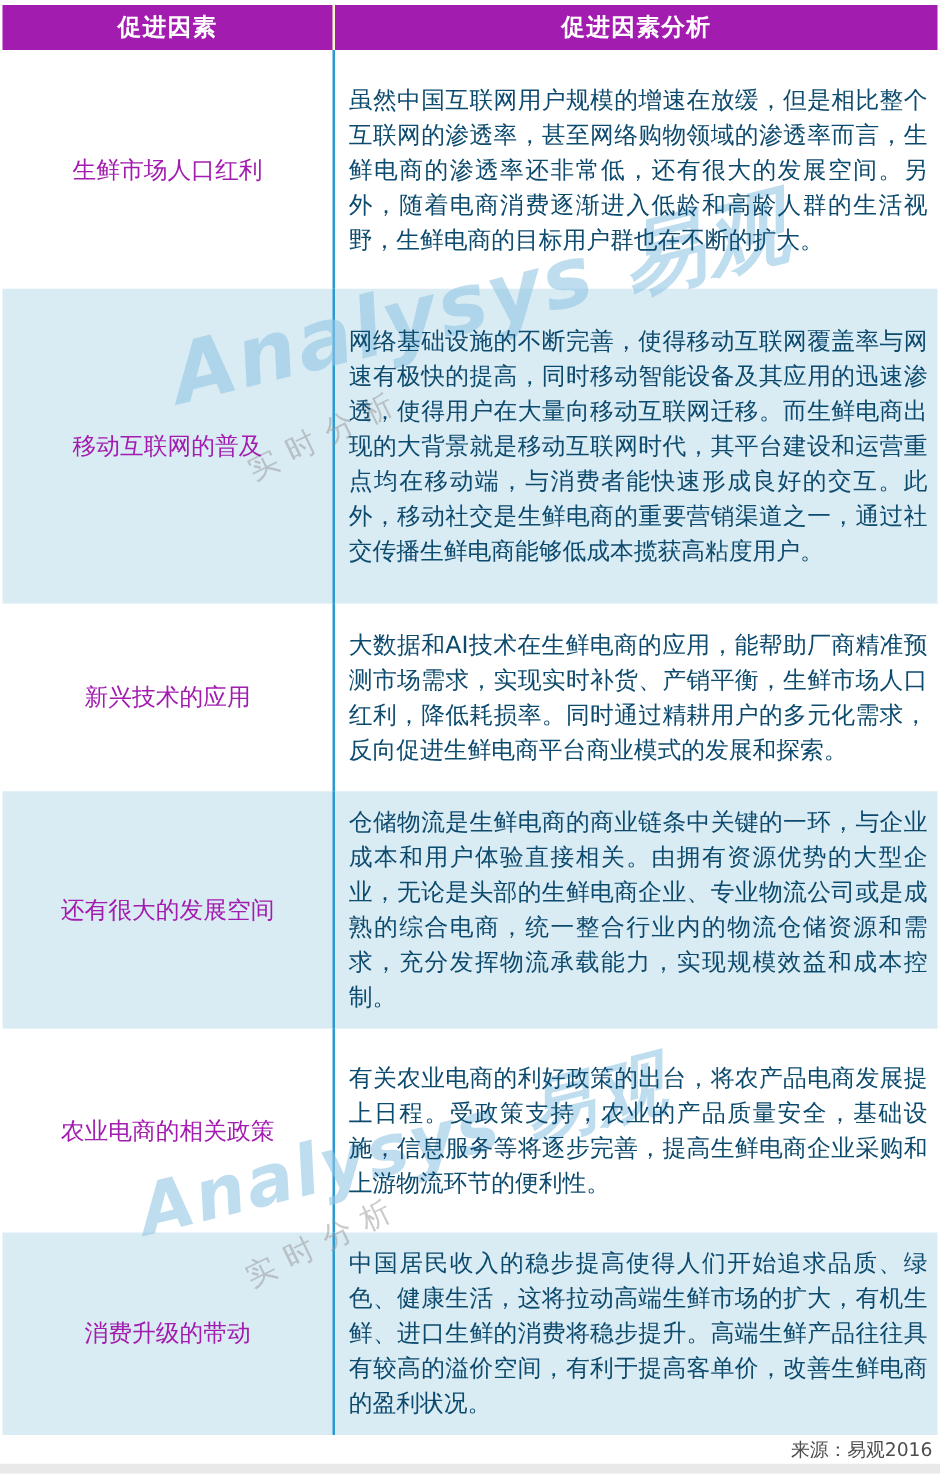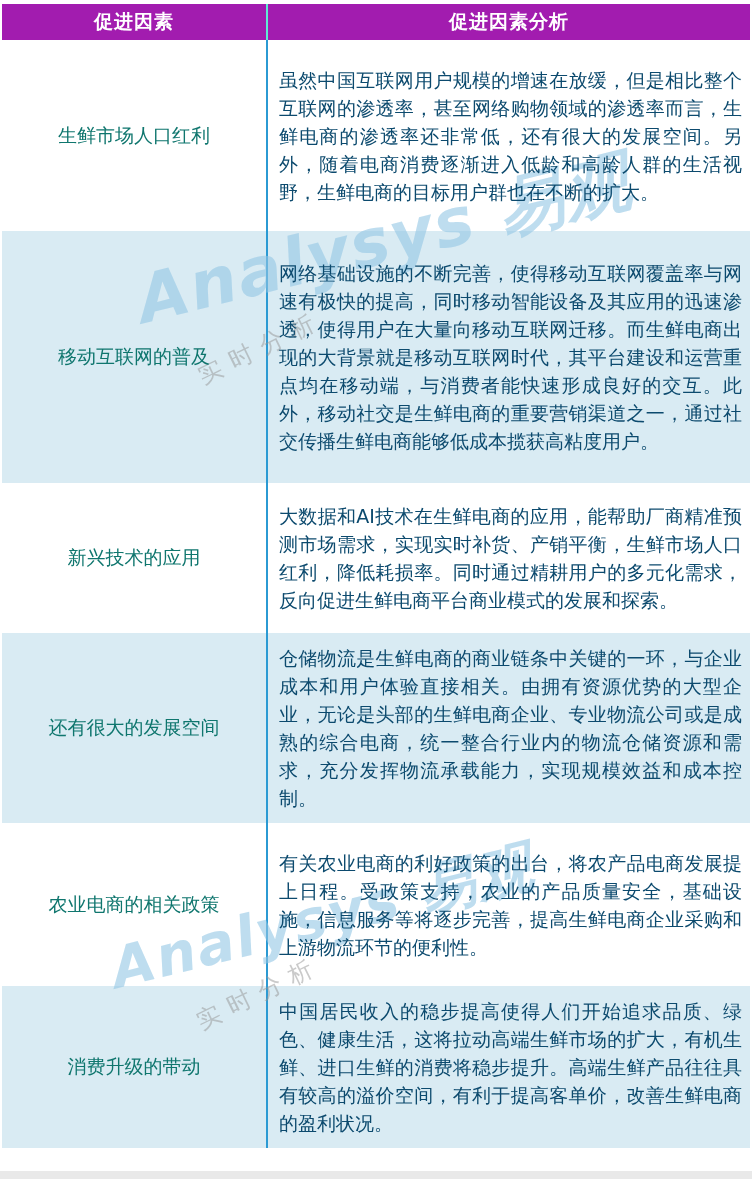--- a/index.html
+++ b/index.html
@@ -27,37 +27,37 @@
 
   thead tr { height: 36px; background: #a21caf; }
   th {
     color: #ffffff;
     font-size: 19px;
     font-weight: bold;
     text-align: center;
     padding: 0;
     letter-spacing: 1px;
   }
-  th.analysis-h { border-left: 2px solid #5eead4; }
+  th.analysis-h { border-left: 2px solid #fef9c3; }
 
   tbody tr:nth-child(odd)  { background: #ffffff; }
   tbody tr:nth-child(even) { background: #d9ebf3; }
 
   tbody tr.r1 { height: 191px; }
   tbody tr.r2 { height: 252px; }
   tbody tr.r3 { height: 150px; }
   tbody tr.r4 { height: 190px; }
   tbody tr.r5 { height: 163px; }
   tbody tr.r6 { height: 162px; }
 
   td { vertical-align: middle; padding: 0; }
   td.factor {
     text-align: center;
     font-size: 19px;
-    color: #0f766e;
+    color: #a21caf;
   }
   td.analysis {
     border-left: 2px solid #2b9ad3;
     font-size: 19px;
     line-height: 28px;
     color: #0c4a6e;
     padding: 8px 8px 8px 11px;
     text-align: justify;
   }
   
@@ -152,16 +152,19 @@
         <td class="factor"><span>农业电商的相关政策</span></td>
         <td class="analysis"><span>有关农业电商的利好政策的出台，将农产品电商发展提上日程。受政策支持，农业的产品质量安全，基础设施，信息服务等将逐步完善，提高生鲜电商企业采购和上游物流环节的便利性。</span></td>
       </tr>
       <tr class="r6">
         <td class="factor"><span>消费升级的带动</span></td>
         <td class="analysis"><span>中国居民收入的稳步提高使得人们开始追求品质、绿色、健康生活，这将拉动高端生鲜市场的扩大，有机生鲜、进口生鲜的消费将稳步提升。高端生鲜产品往往具有较高的溢价空间，有利于提高客单价，改善生鲜电商的盈利状况。</span></td>
       </tr>
     </tbody>
   </table>
 
+  <div class="footer">
+    <span>来源：易观2016</span>
+  </div>
 
   <div class="bottom-strip"></div>
 
 </div>
 
 </body></html>

